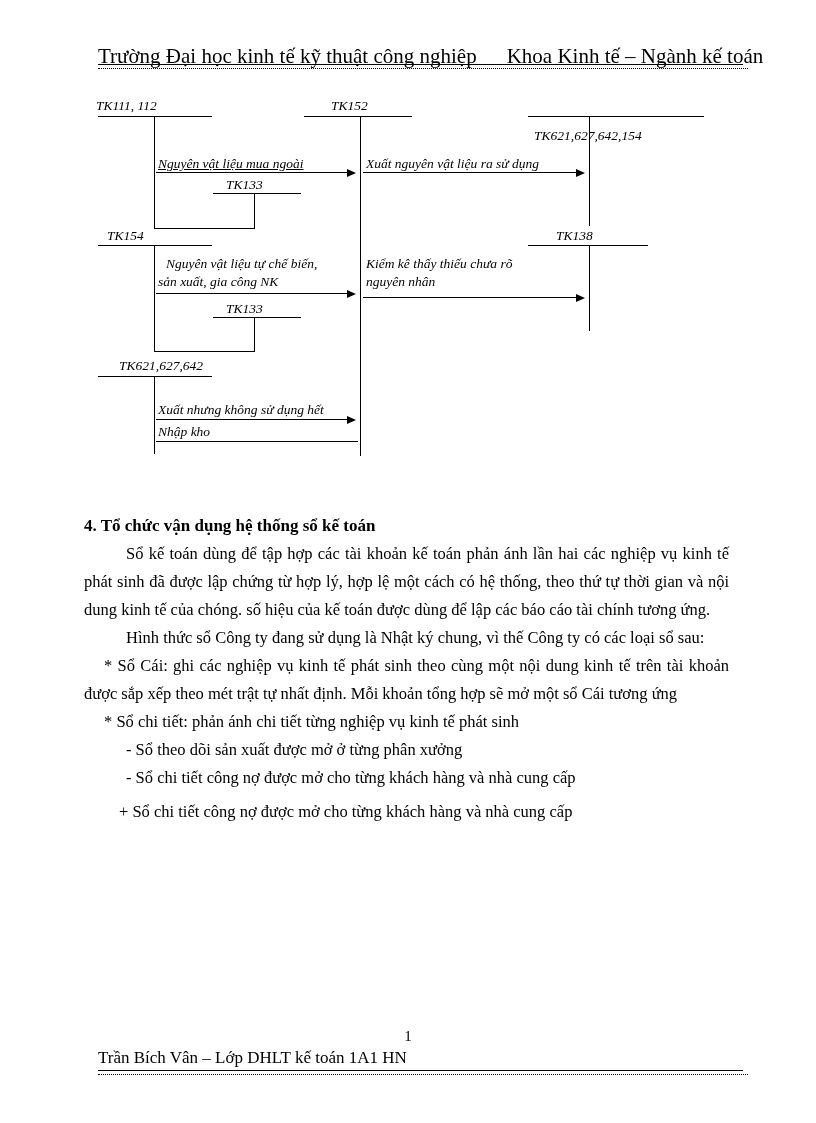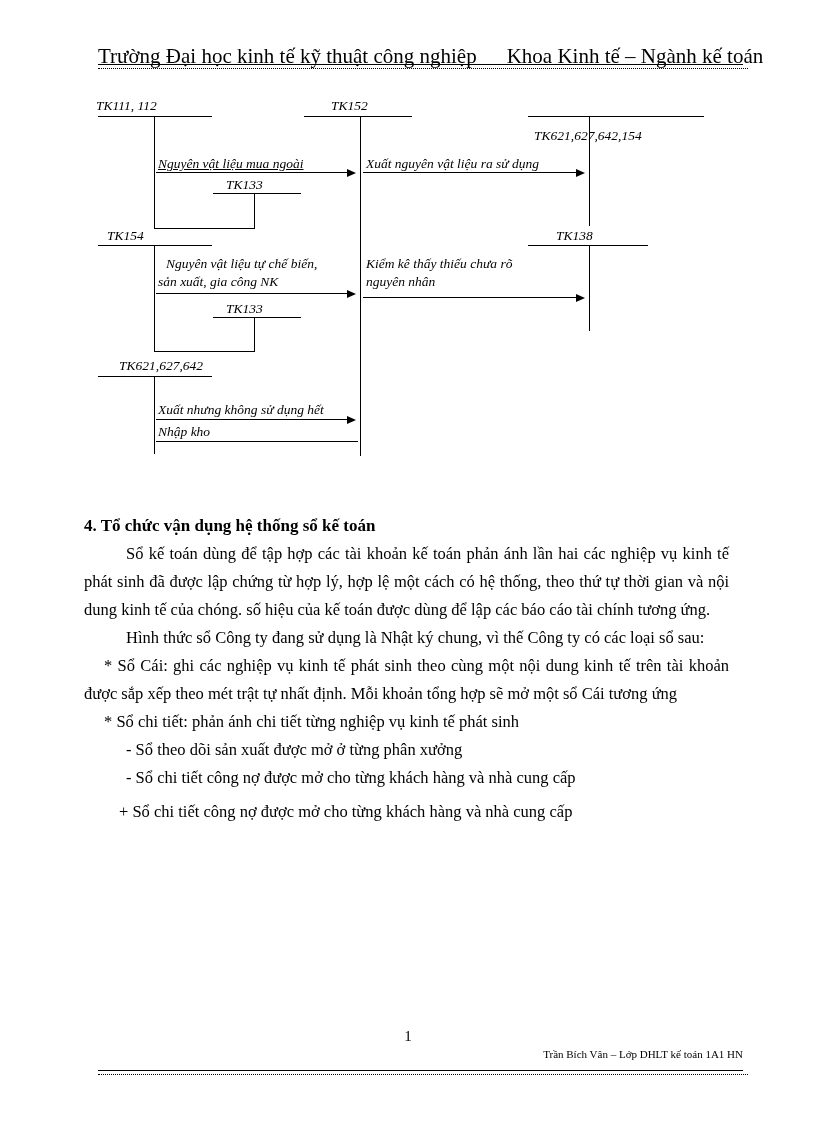--- a/index.html
+++ b/index.html
@@ -41,21 +41,21 @@
   .content p { text-align:justify; }
   .p-indent { text-indent:42px; }
   .p-star   { text-indent:20px; }
   .p-dash   { text-indent:42px; }
   .p-plus   { text-indent:35px; margin-top:6px; }
 
   
   .page-number { position:absolute; left:0; top:1028px; width:816px;
                  text-align:center; font-size:15px; }
   .footer-text { position:absolute; left:98px; top:1048px; width:645px;
-                 font-size:11px; white-space:nowrap;text-align:right; }
+                 font-size:17px; white-space:nowrap; }
 </style>
 </head>
 <body>
 
 <div class="page">
 
   <div class="header">
     <span class="h-left">Trường Đại học kinh tế kỹ thuật công nghiệp</span>
     <span class="h-right">Khoa Kinh tế – Ngành kế toán</span>
   </div>

